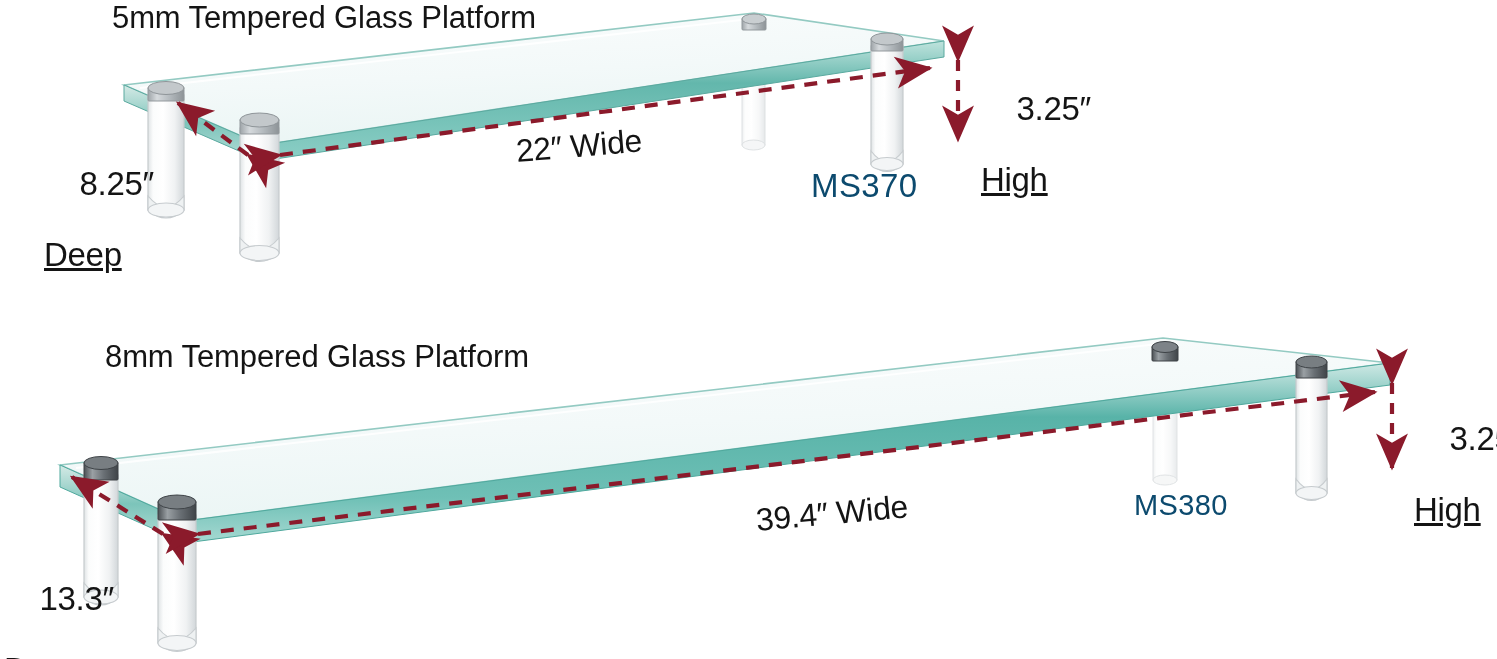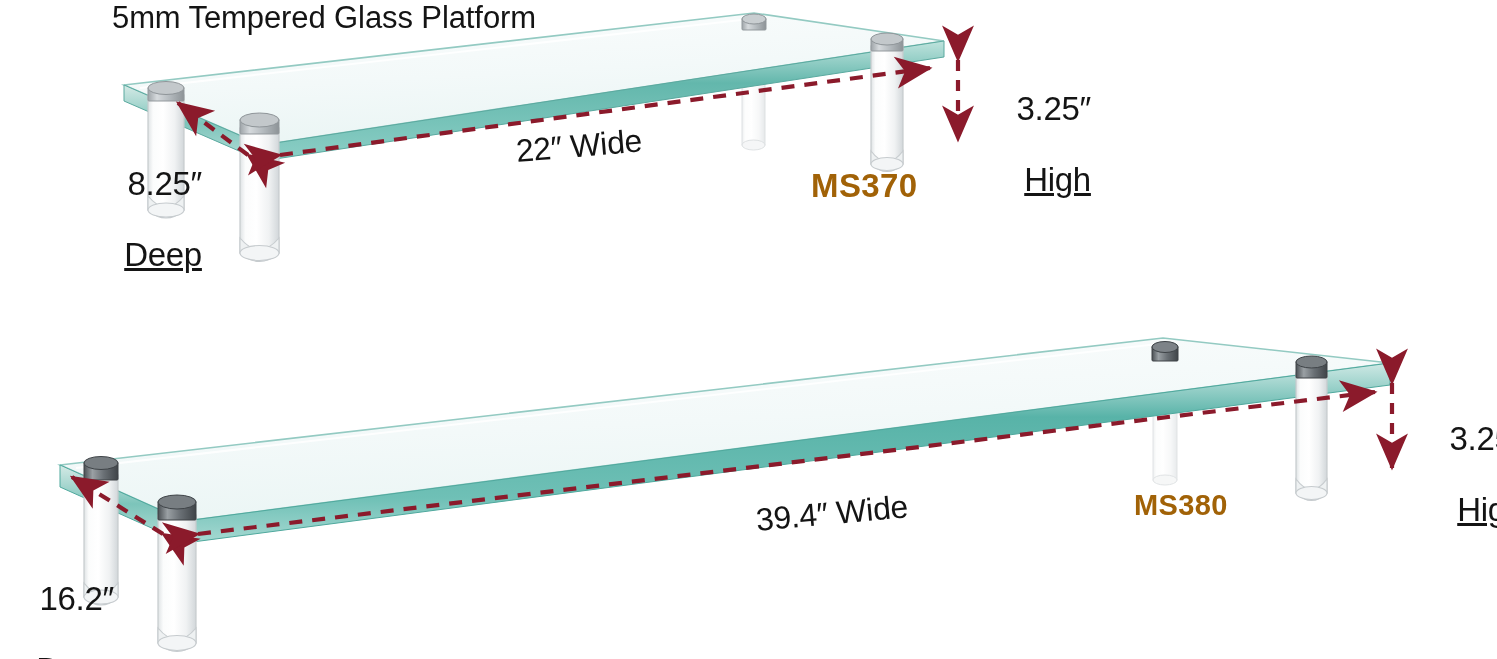--- a/index.html
+++ b/index.html
@@ -33,28 +33,27 @@
     color: #141414;
     font-weight: 400;
   }
   .platform-title {
     font-size: 31px;
     letter-spacing: -0.1px;
   }
   .dim-label {
     font-size: 33px;
     letter-spacing: -0.3px;
-    text-align: right;
   }
   .dim-label .ln2 { display: block; text-decoration: underline; }
   .model-label {
     font-size: 33px;
-    font-weight: bold;
+    font-weight: normal;
     letter-spacing: 0.4px;
-    color: #a16207;
+    color: #0c4a6e;
     text-align: center;
   }
   .model-label.big { font-size: 29px; }
   .rot-label {
     position: absolute;
     font-size: 32px;
     letter-spacing: -0.3px;
     white-space: pre;
     color: #141414;
     transform-origin: left center;
@@ -222,37 +221,38 @@
     </g>
   </svg>
 
   <div class="label platform-title" style="left:112px; top:1px;">5mm Tempered Glass Platform</div>
 
   <div class="label dim-label" style="left:981px; top:55px;">
     <span>3.25″</span>
     <span class="ln2">High</span>
   </div>
 
-  <div class="label dim-label" style="left:44px; top:130px;margin-left:48px;">
+  <div class="label dim-label" style="left:44px; top:130px;">
     <span>8.25″</span>
     <span class="ln2">Deep</span>
   </div>
 
   <div class="rot-label" style="left:516px; top:133px; transform:rotate(-4.8deg);">22″ Wide</div>
 
   <div class="label model-label" style="left:811px; top:168px;">MS370</div>
 
+  <div class="label platform-title" style="left:105px; top:340px;">8mm Tempered Glass Platform</div>
 
   <div class="label dim-label" style="left:1414px; top:385px;">
     <span>3.25″</span>
     <span class="ln2">High</span>
   </div>
 
   <div class="label dim-label" style="left:4px; top:545px;">
-    <span>16.2″</span>
+    <span>13.3″</span>
     <span class="ln2">Deep</span>
   </div>
 
   <div class="rot-label" style="left:756px; top:502px; transform:rotate(-5.2deg);">39.4″ Wide</div>
 
   <div class="label model-label big" style="left:1134px; top:490px;">MS380</div>
 
 </div>
 
 </body></html>

